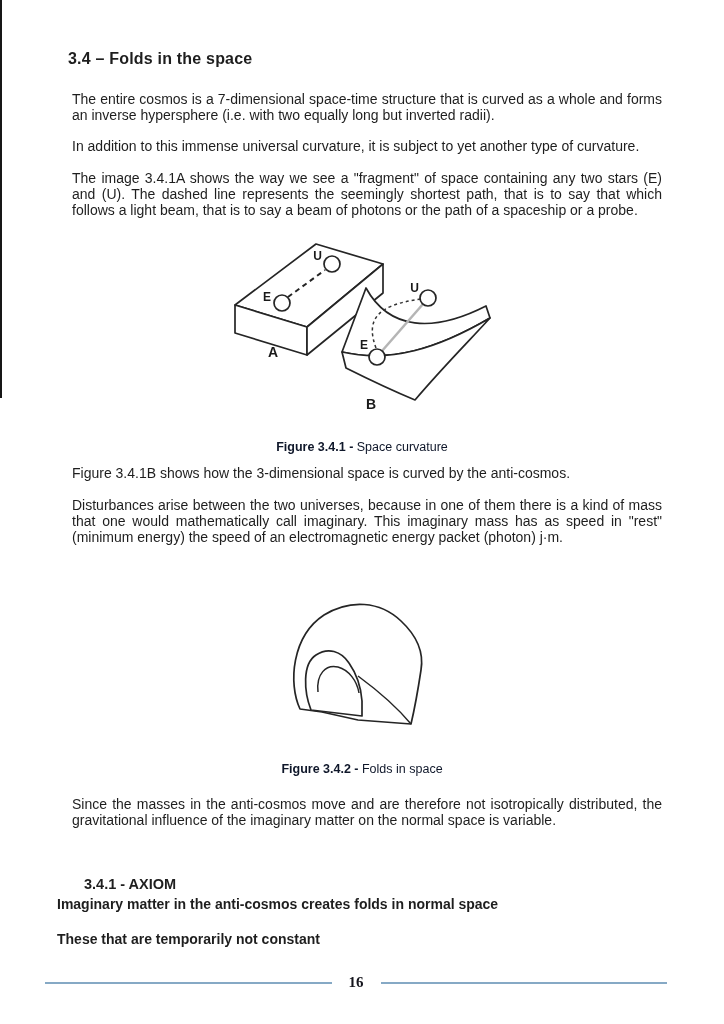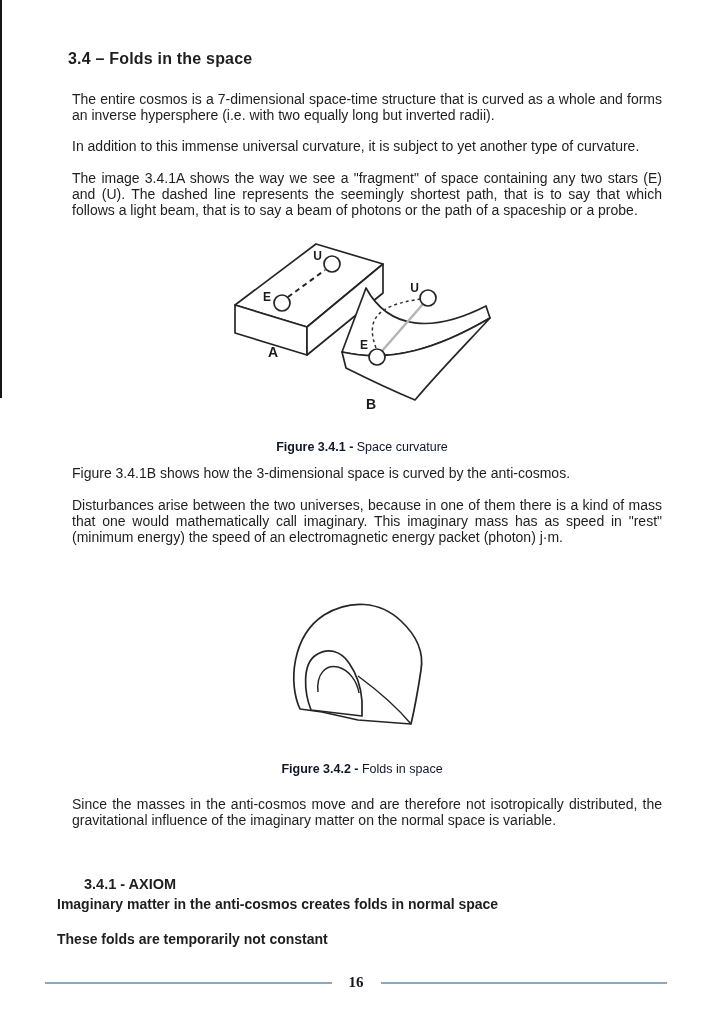--- a/index.html
+++ b/index.html
@@ -145,21 +145,21 @@
   </div>
 
   <div class="abs caption" style="top:762px">
     <span class="cap-bold">Figure 3.4.2 -</span><span> Folds in space</span>
   </div>
 
   <p class="abs body-text" style="top:793px">Since the masses in the anti-cosmos move and are therefore not isotropically distributed, the gravitational influence of the imaginary matter on the normal space is variable.</p>
 
   <h2 class="abs axiom-heading" style="top:860px">3.4.1 - AXIOM</h2>
   <p class="abs axiom-statement" style="top:896px">Imaginary matter in the anti-cosmos creates folds in normal space</p>
-  <p class="abs axiom-statement" style="top:931px">These folds are temporarily not constant</p>
+  <p class="abs axiom-statement" style="top:931px">These that are temporarily not constant</p>
 
   <div class="footer">
     <div class="footer-rule" style="background: rgb(134, 169, 197);"></div>
     <div class="page-number">16</div>
     <div class="footer-rule" style="background: rgb(134, 169, 197);"></div>
   </div>
 
 </div>
 
 </body></html>

